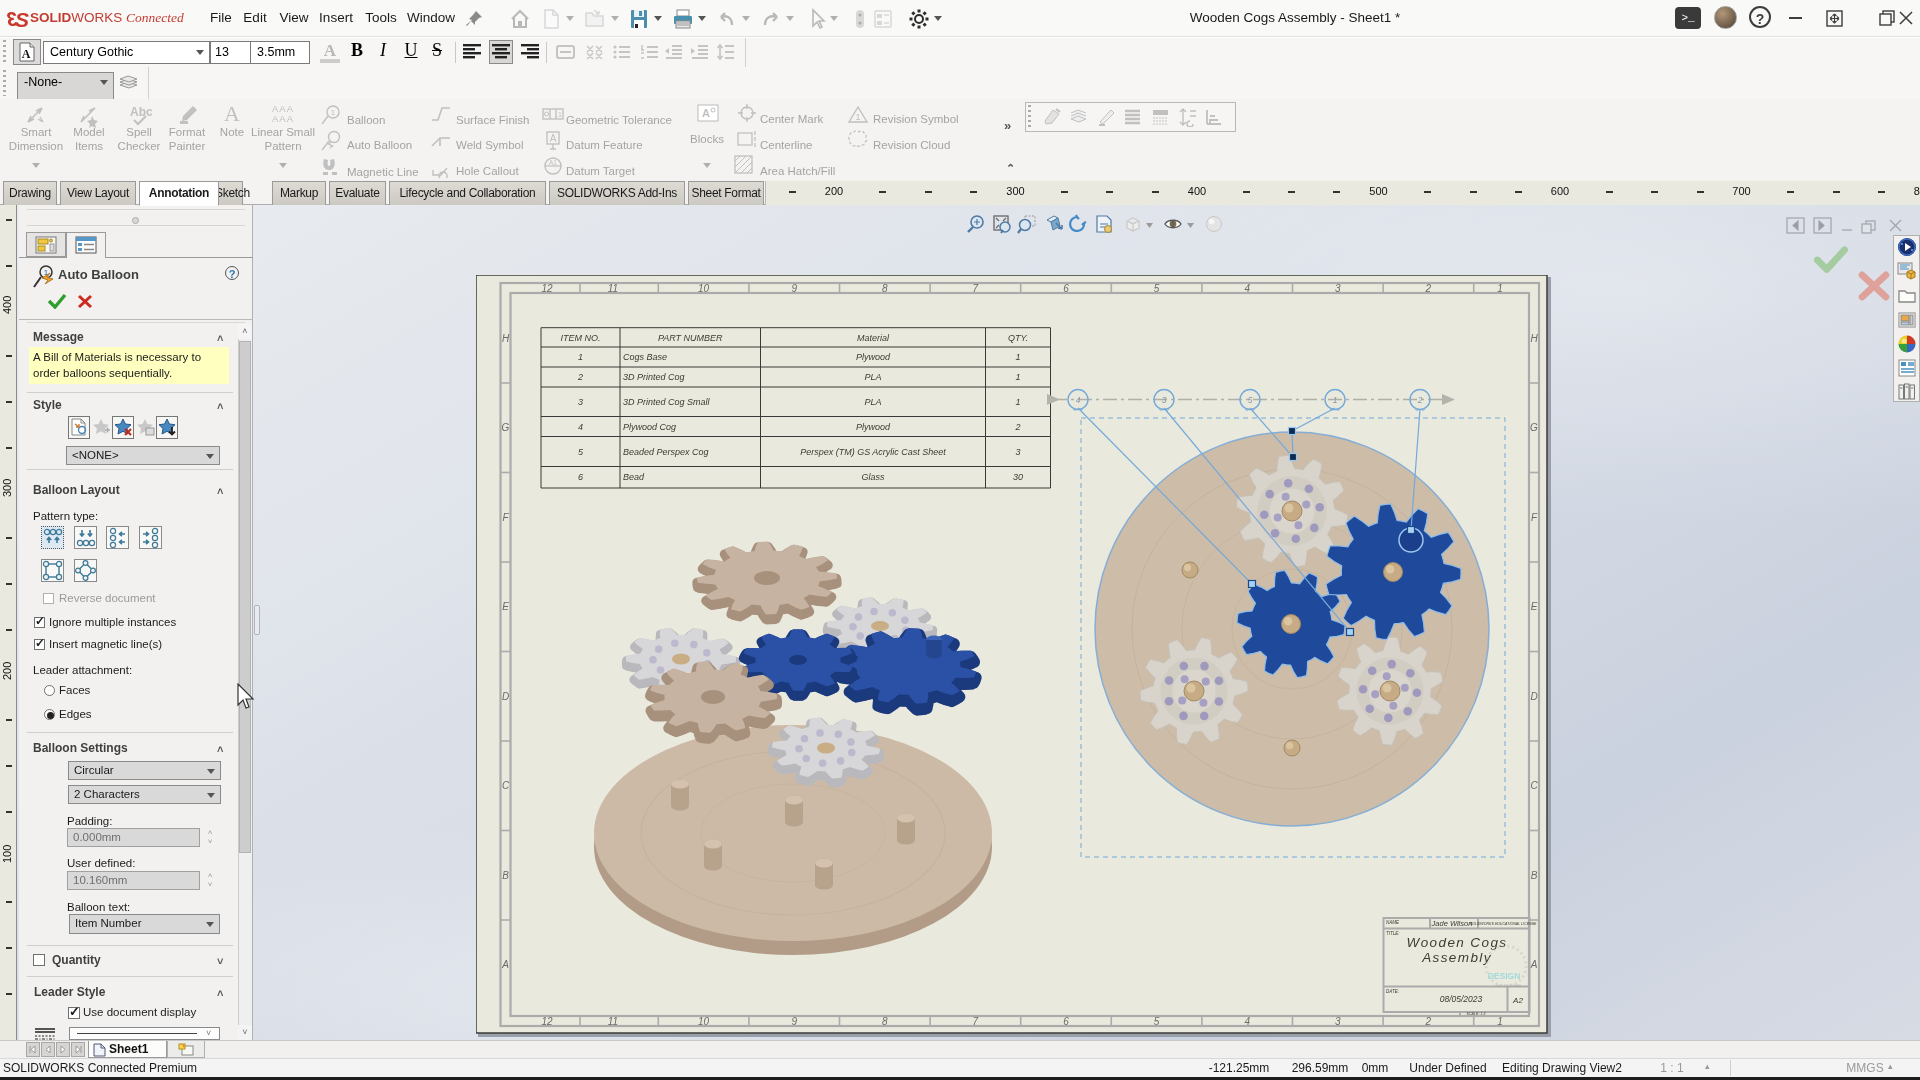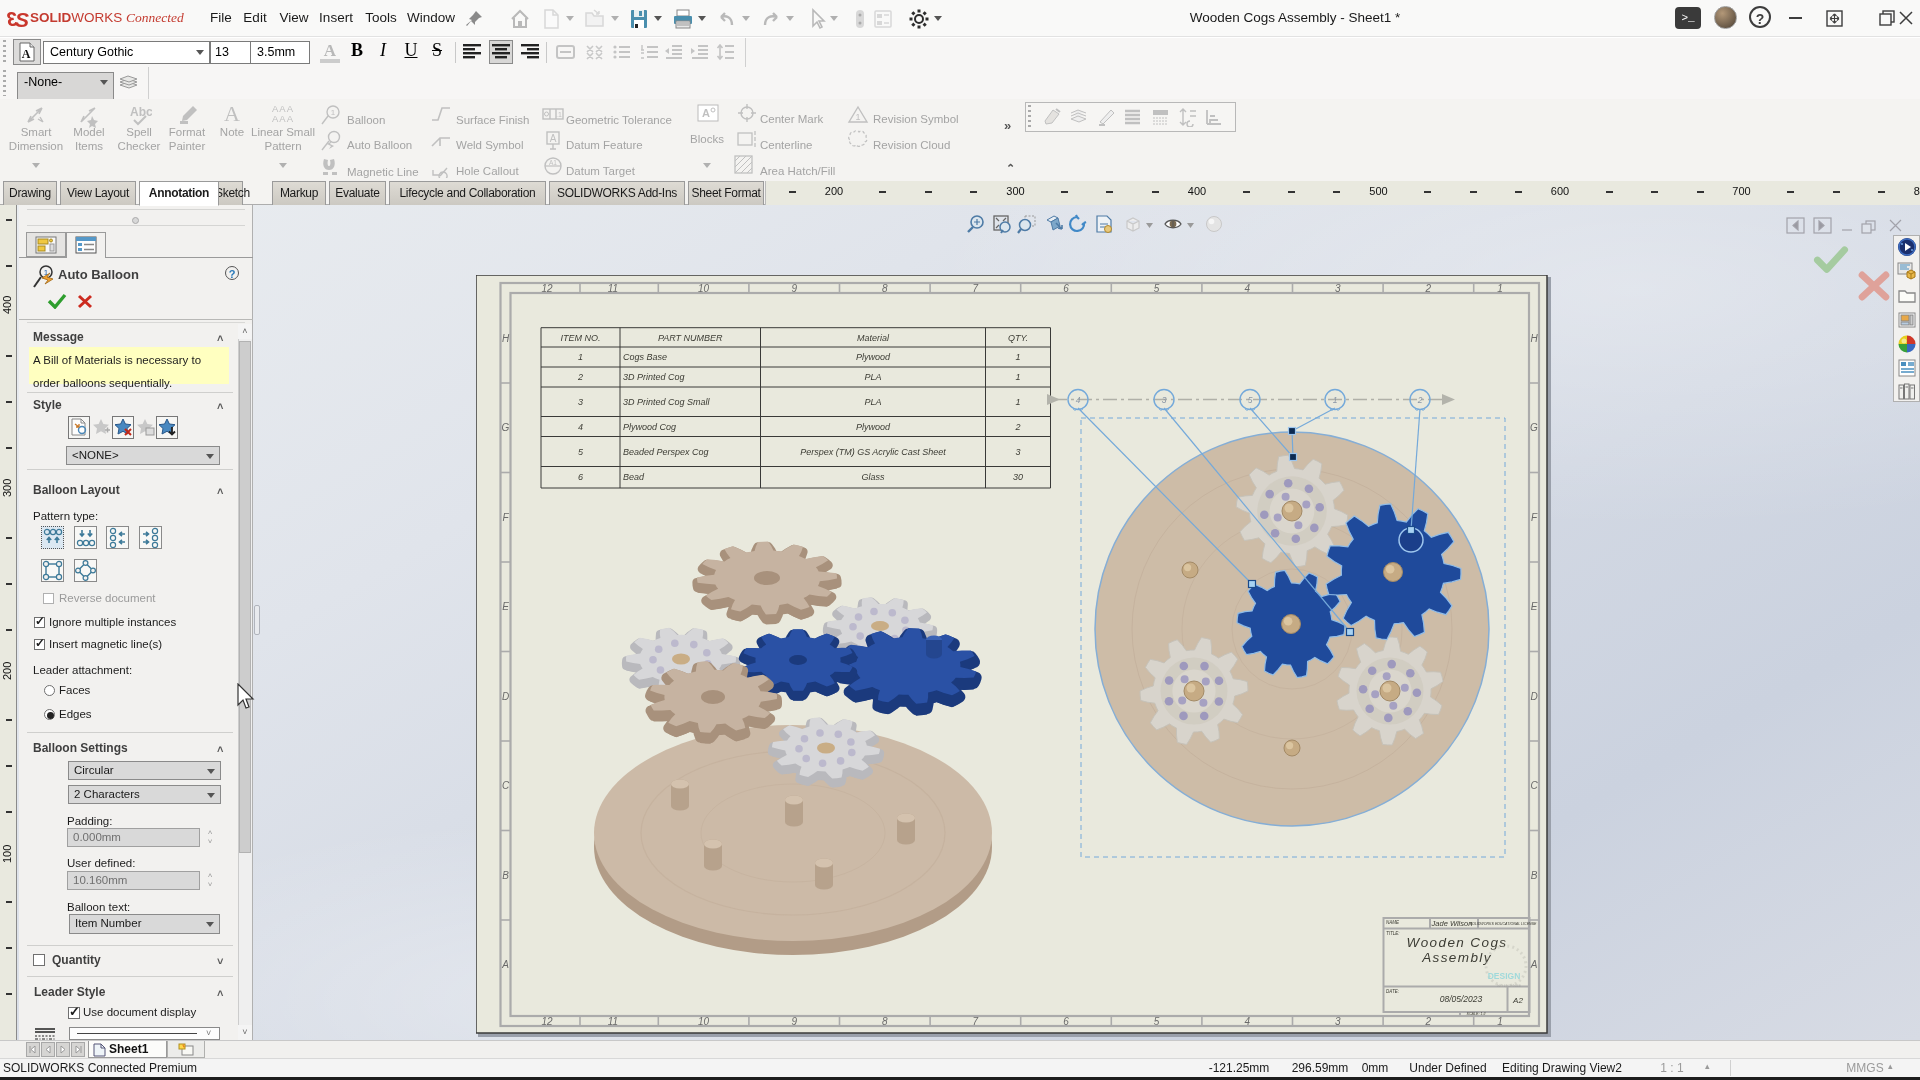--- a/index.html
+++ b/index.html
@@ -918,21 +918,21 @@
     <svg class="abs" style="left:28px;top:88px" width="20" height="16" viewBox="0 0 20 16">
       <path d="M2 8 L8 14 L18 2" stroke="#2e9e2e" stroke-width="3.4" fill="none"></path>
     </svg>
     <svg class="abs" style="left:58px;top:89px" width="16" height="15" viewBox="0 0 16 15">
       <path d="M2 2 L14 13 M14 2 L2 13" stroke="#cc2a1e" stroke-width="3" fill="none"></path>
     </svg>
     <div class="abs" style="left:0px;top:114px;width:234px;border-top:1px solid #b8b8b6"></div>
     <div class="abs" style="left:8px;top:117px;width:218px;border-top:1px solid #d8d8d6"></div>
     <div class="abs phead" style="left:14px;top:125px">Message</div>
     <div class="abs chev" style="left:198px;top:127px">˄</div>
-    <div class="abs" style="left:10px;top:142px;width:200px;height:37px;background:#ffffc0;font-size:11.5px;padding:2px 0 0 4px;line-height:23px">A Bill of Materials is necessary to order balloons sequentially.</div>
+    <div class="abs" style="left:10px;top:142px;width:200px;height:37px;background:#ffffc0;font-size:11.5px;padding:2px 0 0 4px;line-height:16px">A Bill of Materials is necessary to order balloons sequentially.</div>
     <div class="abs hr" style="top:187px;width:206px"></div>
     <div class="abs phead" style="left:14px;top:193px">Style</div>
     <div class="abs chev" style="left:198px;top:195px">˄</div>
     <div class="abs" style="left:49px;top:211px;width:22px;height:23px;border:1px solid #777;background:#f6f6f4;"></div>
     <svg class="abs" style="left:50px;top:212px" width="20" height="20" viewBox="0 0 20 20">
       <path d="M3 2 h9 l4 4 v12 h-13 Z" fill="#fdfdfd" stroke="#888"></path>
       <path d="M12 2 v4 h4" fill="none" stroke="#888"></path>
       <circle cx="13" cy="13" r="3.5" fill="none" stroke="#4a88b8" stroke-width="1.4"></circle>
       <path d="M6 7 l4 3 M10 10 l0 -3 M10 10 l-3 0" stroke="#c87828" stroke-width="1.3" fill="none"></path>
     </svg>

